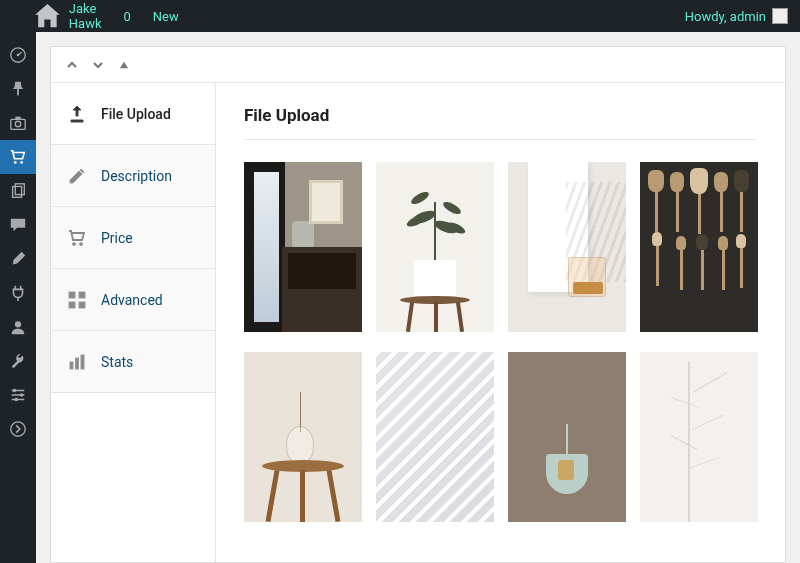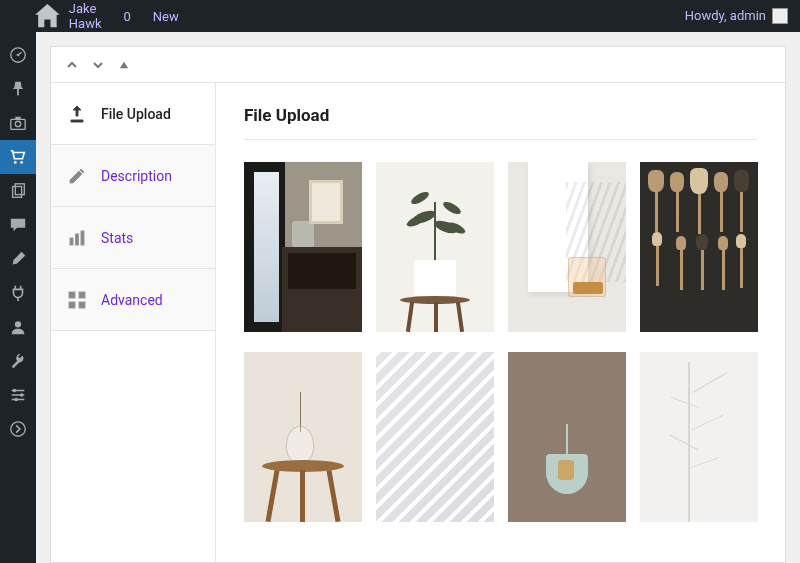--- a/index.html
+++ b/index.html
@@ -1,21 +1,21 @@
 <!DOCTYPE html>
 <html><head>
 <meta charset="utf-8">
 <style>
 * { box-sizing: border-box; margin: 0; padding: 0; }
 body { font-family: -apple-system, BlinkMacSystemFont, "Segoe UI", Roboto, sans-serif; font-size: 13px; color: #222; background: #f0f0f1; width: 800px; height: 563px; overflow: hidden; }
 
-.admin-bar { height: 32px; background: #1d2327; color: #c4b5fd; display: flex; align-items: center; padding: 0 8px; font-size: 13px; }
+.admin-bar { height: 32px; background: #1d2327; color: #5eead4; display: flex; align-items: center; padding: 0 8px; font-size: 13px; }
 .admin-bar .left { display: flex; align-items: center; gap: 0; }
 .admin-bar .item { display: flex; align-items: center; gap: 6px; padding: 0 8px; height: 32px; cursor: pointer; }
-.admin-bar .right { margin-left: auto; display: flex; gap: 6px; padding-right: 4px; }
+.admin-bar .right { margin-left: auto; display: flex; align-items: center; gap: 6px; padding-right: 4px; }
 .avatar { width: 16px; height: 16px; background: #eee; border: 1px solid #999; display: inline-block; }
 
 .shell { display: flex; height: calc(563px - 32px); border-radius: 26px; }
 
 .admin-menu { width: 36px; background: #1d2327; display: flex; flex-direction: column; padding-top: 6px; }
 .admin-menu .mi { width: 36px; height: 34px; display: flex; align-items: center; justify-content: center; color: #a7aaad; cursor: pointer; position: relative; }
 .admin-menu .mi.active { background: #2271b1; color: #fff; }
 .admin-menu .mi.active::after { content: ""; position: absolute; right: -8px; top: 50%; margin-top: -8px; border: 8px solid transparent; border-left-color: #2271b1; z-index: 2; }
 .admin-menu svg { width: 18px; height: 18px; }
 
@@ -24,21 +24,21 @@
 
 .p-top { height: 36px; border-bottom: 1px solid #e5e5e5; display: flex; align-items: center; gap: 8px; padding: 0 12px; color: #777; }
 .p-top .arr { width: 18px; height: 18px; display: flex; align-items: center; justify-content: center; cursor: pointer; }
 
 .p-body { flex: 1; display: flex; overflow: hidden; }
 
 .side-tabs { width: 165px; border-right: 1px solid #e5e5e5; }
 .side-tabs .st { height: 62px; display: flex; align-items: center; gap: 14px; padding: 0 16px; border-bottom: 1px solid #e5e5e5; cursor: pointer; color: #888; background: #f9f9f9; }
 .side-tabs .st.active { background: #fff; color: #333; font-weight: 500; }
 .side-tabs .st.active .label { color: #333; }
-.side-tabs .st .label { font-size: 14px; color: #6d28d9; }
+.side-tabs .st .label { font-size: 14px; color: #0c4a6e; }
 .side-tabs .st.active .label { color: #222; }
 .side-tabs .st svg { width: 20px; height: 20px; stroke: #999; fill: #999; }
 .side-tabs .st.active svg { stroke: #444; fill: #444; }
 
 .main { flex: 1; padding: 22px 28px 0 28px; overflow: hidden; }
 .main-title { font-size: 17px; font-weight: 700; color: #222; margin-bottom: 14px; }
 .hr { height: 1px; background: #e5e5e5; margin-bottom: 22px; }
 
 .grid { display: grid; grid-template-columns: repeat(4, 118px); column-gap: 14px; row-gap: 20px; }
 .tile { width: 118px; height: 170px; background: #ddd; overflow: hidden; position: relative; }
@@ -235,34 +235,42 @@
             <span class="label">File Upload</span>
           </div>
           <div class="st">
             <svg viewBox="0 0 20 20">
                 <path d="M3 14l9-9 3 3-9 9H3zM13 4l1-1 3 3-1 1z" fill="currentColor"></path>
               </svg>
             <span class="label">Description</span>
           </div>
           <div class="st">
             <svg viewBox="0 0 20 20">
-                <rect x="3" y="10" width="3" height="7" fill="currentColor"></rect>
-                <rect x="8.5" y="6" width="3" height="11" fill="currentColor"></rect>
-                <rect x="14" y="3" width="3" height="14" fill="currentColor"></rect>
-              </svg>
-            <span class="label">Stats</span>
+                <path d="M2 3h2l2 9h9l2-7H5" fill="none" stroke="currentColor" stroke-width="1.8"></path>
+                <circle cx="7" cy="16" r="1.5" fill="currentColor"></circle>
+                <circle cx="14" cy="16" r="1.5" fill="currentColor"></circle>
+              </svg>
+            <span class="label">Price</span>
           </div>
           <div class="st">
             <svg viewBox="0 0 20 20">
                 <rect x="2" y="2" width="6" height="6" fill="currentColor"></rect>
                 <rect x="12" y="2" width="6" height="6" fill="currentColor"></rect>
                 <rect x="2" y="12" width="6" height="6" fill="currentColor"></rect>
                 <rect x="12" y="12" width="6" height="6" fill="currentColor"></rect>
               </svg>
             <span class="label">Advanced</span>
+          </div>
+          <div class="st">
+            <svg viewBox="0 0 20 20">
+                <rect x="3" y="10" width="3" height="7" fill="currentColor"></rect>
+                <rect x="8.5" y="6" width="3" height="11" fill="currentColor"></rect>
+                <rect x="14" y="3" width="3" height="14" fill="currentColor"></rect>
+              </svg>
+            <span class="label">Stats</span>
           </div>
         </div>
 
         <div class="main">
           <div class="main-title">File Upload</div>
           <div class="hr"></div>
 
           <div class="grid">
             <div class="tile t1">
                 <div class="shelf"></div>

